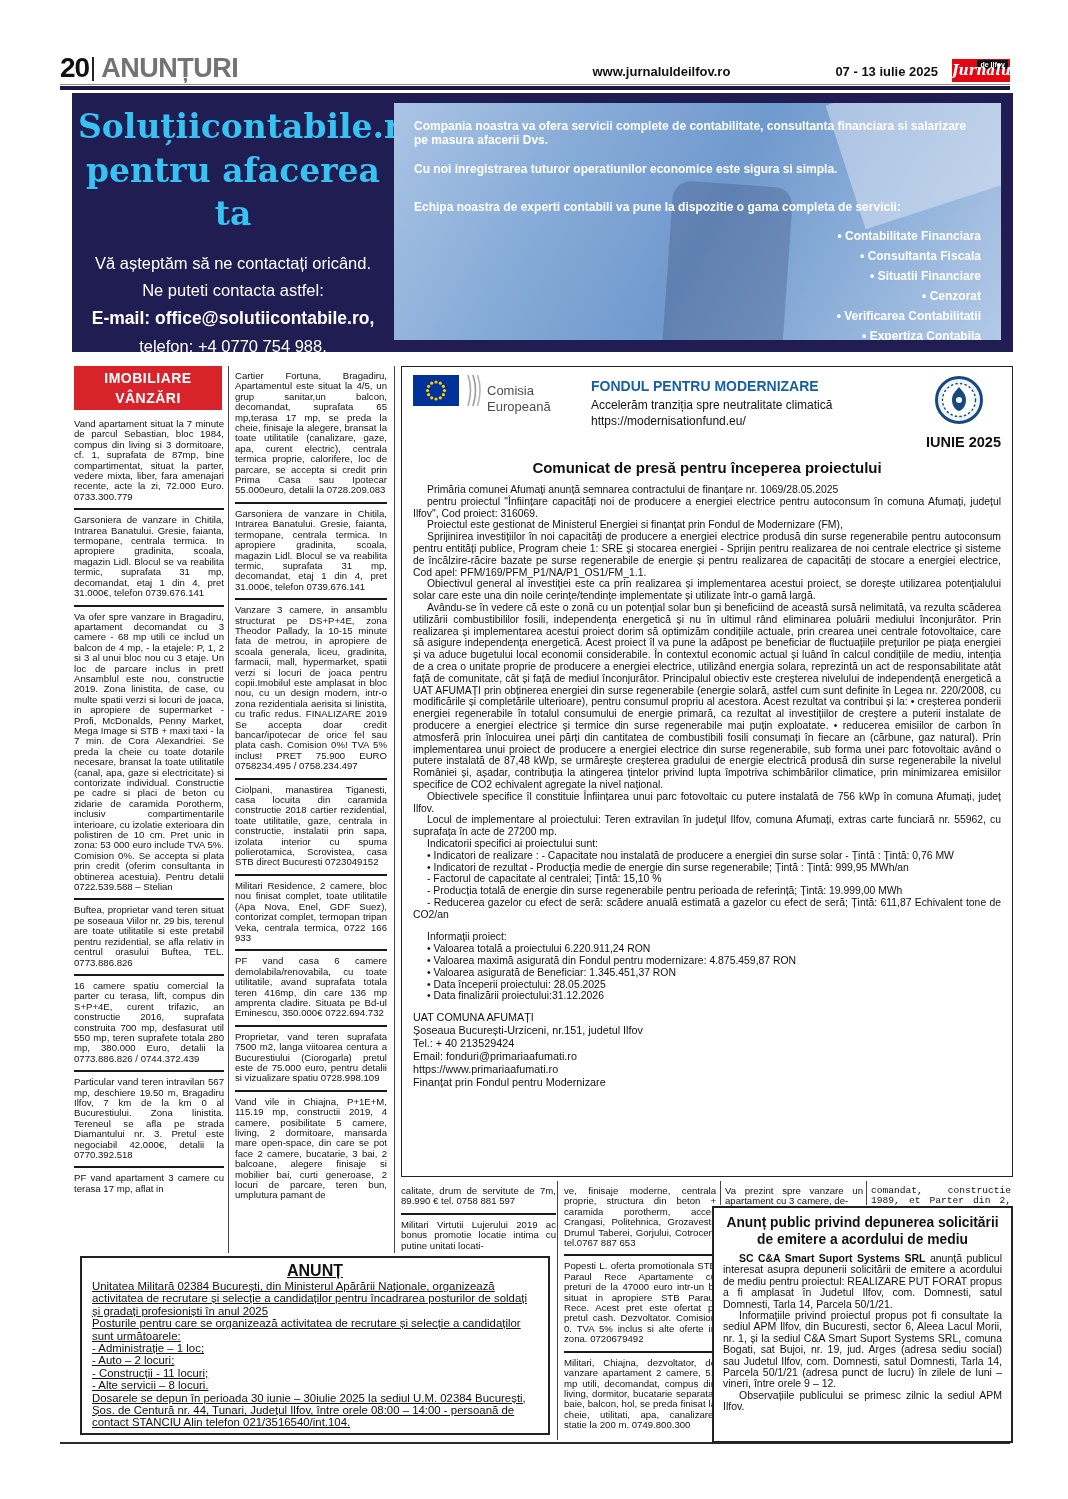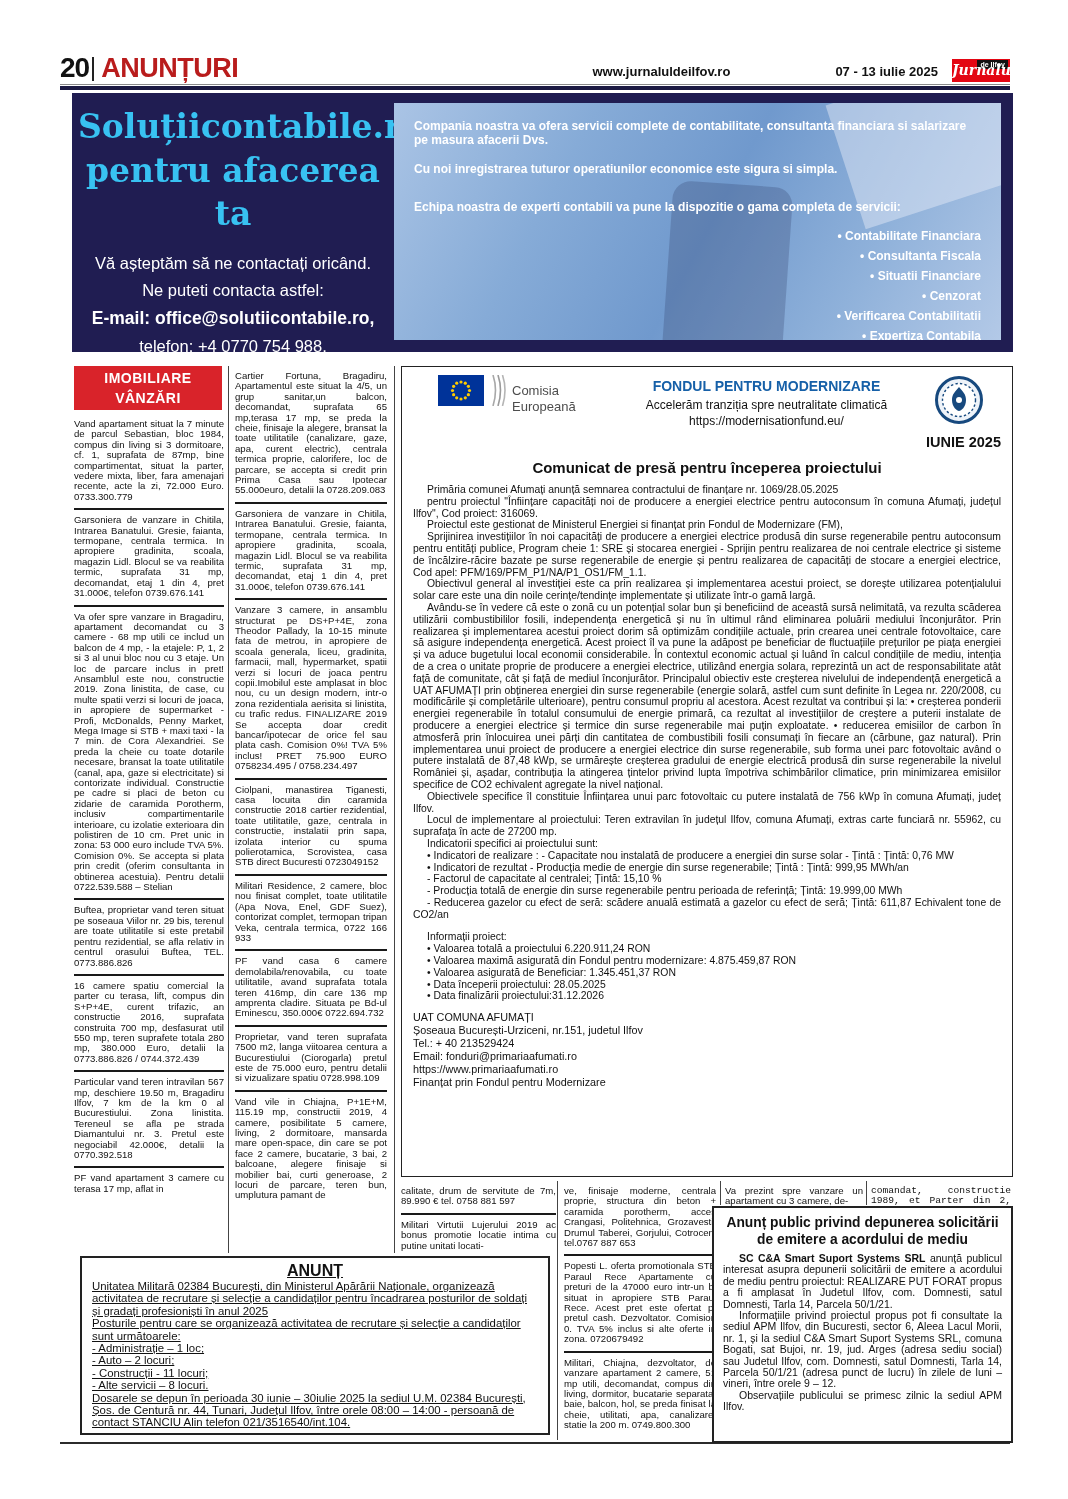--- a/index.html
+++ b/index.html
@@ -4,21 +4,21 @@
 <style>
   html,body{margin:0;padding:0;background:#f2f2f2;}
   .page{position:relative;width:1068px;height:1499px;background:#fff;margin:0 auto;
         font-family:"Liberation Sans",sans-serif;color:#111;overflow:hidden;}
   .abs{position:absolute;}
 
   
   .hdr{top:44px;left:60px;width:950px;height:38px;display:flex;align-items:flex-end;}
   .pgnum{font-size:28px;font-weight:bold;letter-spacing:-1px;line-height:1;}
   .pgbar{width:2px;height:24px;background:#222;margin:0 7px 1px 3px;}
-  .section-title{font-size:27px;font-weight:800;color:#b91c1c;letter-spacing:-.5px;line-height:1;}
+  .section-title{font-size:27px;font-weight:800;color:#737373;letter-spacing:-.5px;line-height:1;}
   .hdr-spacer{flex:1;}
   .site{font-size:13px;font-weight:bold;margin:0 105px 3px 0;}
   .date{font-size:13px;font-weight:bold;margin:0 14px 3px 0;}
   .logo{width:58px;height:23px;background:#e30613;position:relative;flex:0 0 auto;}
   .logo-tab{position:absolute;top:1px;right:2px;background:#111;color:#fff;font-size:7px;
             font-weight:bold;padding:1px 3px;}
   .logo-word{position:absolute;bottom:4px;left:0;right:0;text-align:center;color:#fff;
              font-family:"DejaVu Serif",serif;font-weight:bold;font-style:italic;font-size:14px;}
   .rule1{top:84px;left:60px;width:950px;height:1px;background:#8a8a8a;}
   .rule2{top:86px;left:60px;width:950px;height:4px;background:#1b1942;}
@@ -51,23 +51,23 @@
   .col1{top:414px;left:74px;width:150px;height:839px;}
   .col2{top:366px;left:235px;width:152px;height:887px;}
   .ad{font-size:9.6px;line-height:10.4px;text-align:justify;padding:5px 0 6px;}
   .ad + .ad{border-top:2px solid #191919;}
   .vdiv{width:1px;background:#444;}
 
   
   .press{top:366px;left:401px;width:612px;height:811px;border:1px solid #222;
          box-sizing:border-box;padding:8px 11px 0;overflow:hidden;}
   .pr-head{display:flex;align-items:flex-start;}
-  .eu-block{display:flex;gap:6px;width:178px;flex:0 0 auto;margin-left:25px;}
+  .eu-block{display:flex;gap:6px;width:178px;flex:0 0 auto;}
   .eu-org{font-size:13px;color:#4d4d4d;line-height:1.2;margin-top:8px;font-weight:500;}
-  .pr-center{flex:1;text-align:center;}
+  .pr-center{flex:1;text-align:left;}
   .fund-title{color:#1660a8;font-weight:bold;font-size:14px;margin-top:3px;}
   .fund-sub{font-size:12px;margin-top:4px;}
   .fund-url{font-size:12px;margin-top:2px;}
   .pr-right{width:84px;flex:0 0 auto;text-align:center;}
   .issue{font-weight:800;font-size:14.5px;white-space:nowrap;margin-top:5px;text-align:right;}
   .pr-title{text-align:center;font-weight:bold;font-size:15px;margin:9px 0 8px;}
   .pr-body{font-size:10.4px;line-height:11.8px;text-align:justify;}
   .pr-body > div{text-indent:14px;margin:0;}
   .pr-body > div:nth-child(15){margin-top:11px;}
   .pr-contact{margin-top:9px;text-align:left;font-size:10.8px;line-height:13px;}

